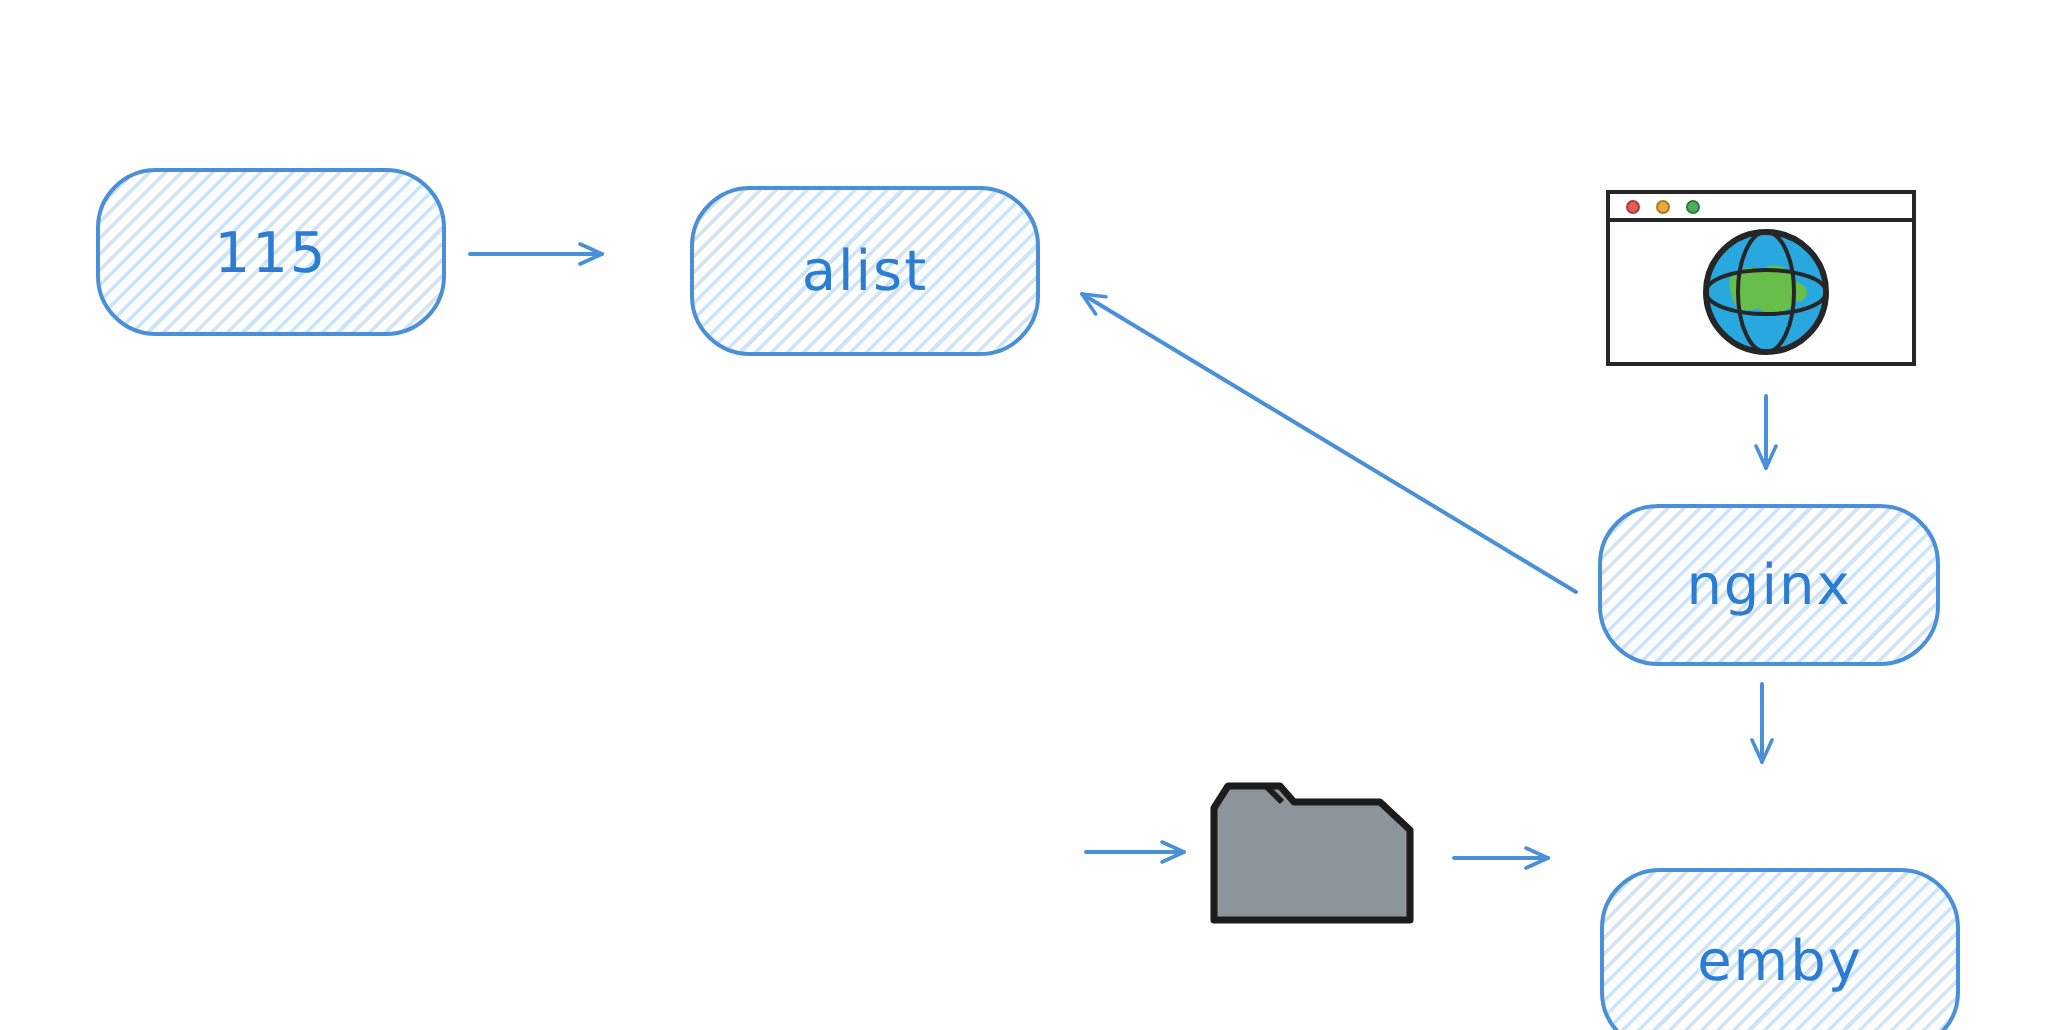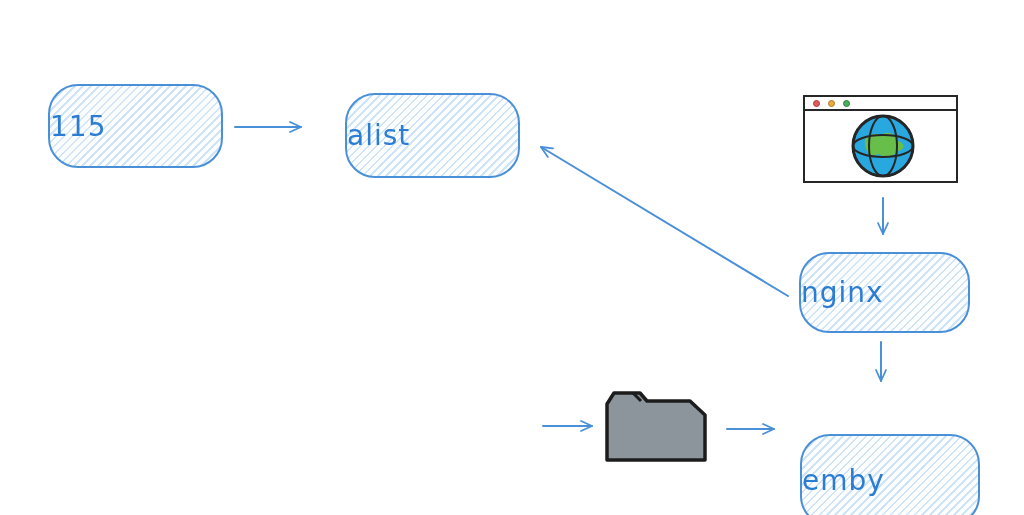--- a/index.html
+++ b/index.html
@@ -24,21 +24,21 @@
   }
   .edges-layer{position:absolute;left:0;top:0;width:1024px;height:515px;}
   .edge{stroke:var(--stroke-blue);stroke-width:2;fill:none;stroke-linecap:round;}
   .arrowhead-path{stroke:var(--stroke-blue);fill:none;stroke-width:1.8;stroke-linecap:round;stroke-linejoin:round;}
 
   .node{
     position:absolute;
     box-sizing:border-box;
     border:2px solid var(--stroke-blue);
     border-radius:30px;
-    display:flex;align-items:center;
+    display:flex;align-items:center;justify-content:center;
     background-color:#fdfeff;
     background-image:repeating-linear-gradient(
       135deg,
       var(--hatch-blue) 0px, var(--hatch-blue) 1.8px,
       rgba(255,255,255,0) 1.8px, rgba(255,255,255,0) 5.6px);
     color:var(--text-blue);
     font-size:28px;
     letter-spacing:1px;
   }
   .node-115 {left:48px; top:84px; width:175px;height:84px;}

